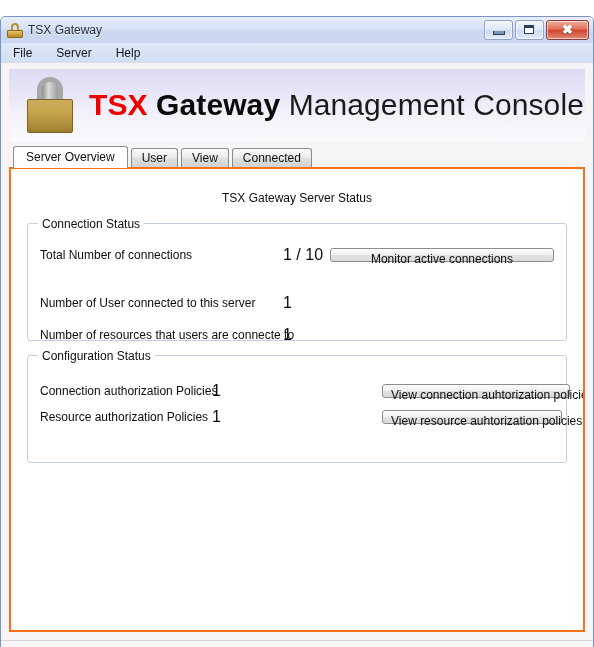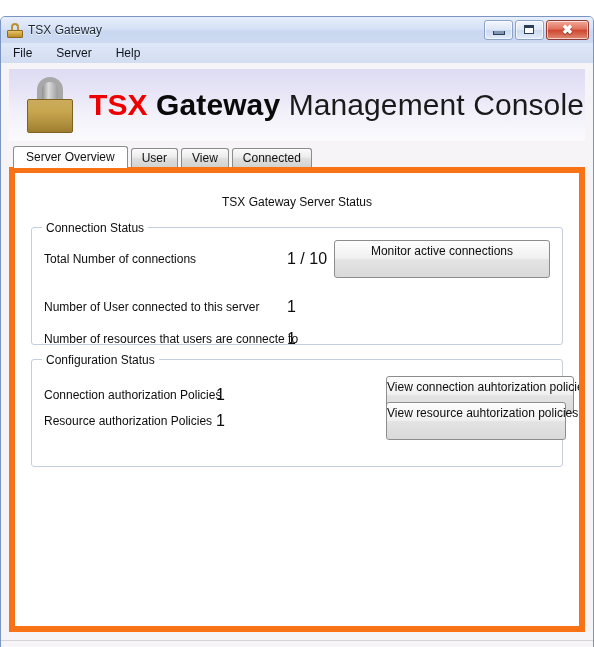--- a/index.html
+++ b/index.html
@@ -187,21 +187,21 @@
     padding: 0 12px;
     border-color: #8c8c8c;
     margin-bottom: -1px;
     z-index: 3;
   }
 
   
   .tabpanel {
     flex: 1 1 auto;
     background: #ffffff;
-    border: 6px solid #f97316;
+    border: 2px solid #f97316;
     margin-bottom: 8px;
     position: relative;
     z-index: 1;
     box-sizing: border-box;
     padding: 0 12px;
     overflow: hidden;
   }
 
   .panel-heading {
     text-align: center;
@@ -264,23 +264,23 @@
   #gb-configuration .row:nth-child(3) { margin-top: 0; }
 
   
   .btn {
     font-family: "Liberation Sans", sans-serif;
     font-size: 12px;
     color: #0d0d0d;
     background: linear-gradient(to bottom, #fdfdfd 0%, #f0f0f0 48%, #e3e3e3 52%, #d9d9d9 100%);
     border: 1px solid #8d8d8d;
     border-radius: 3px;
-    height: 38px;
+    height: 14px;
     line-height: 20px;
-    padding: 0 0;
+    padding: 0 8px;
     text-align: center;
     white-space: nowrap;
     box-sizing: border-box;
   }
   #btn-monitor { width: 244px; }
   #btn-view-conn { width: 188px; }
   #btn-view-res  { width: 180px; }
 
   
   .statusbar {

